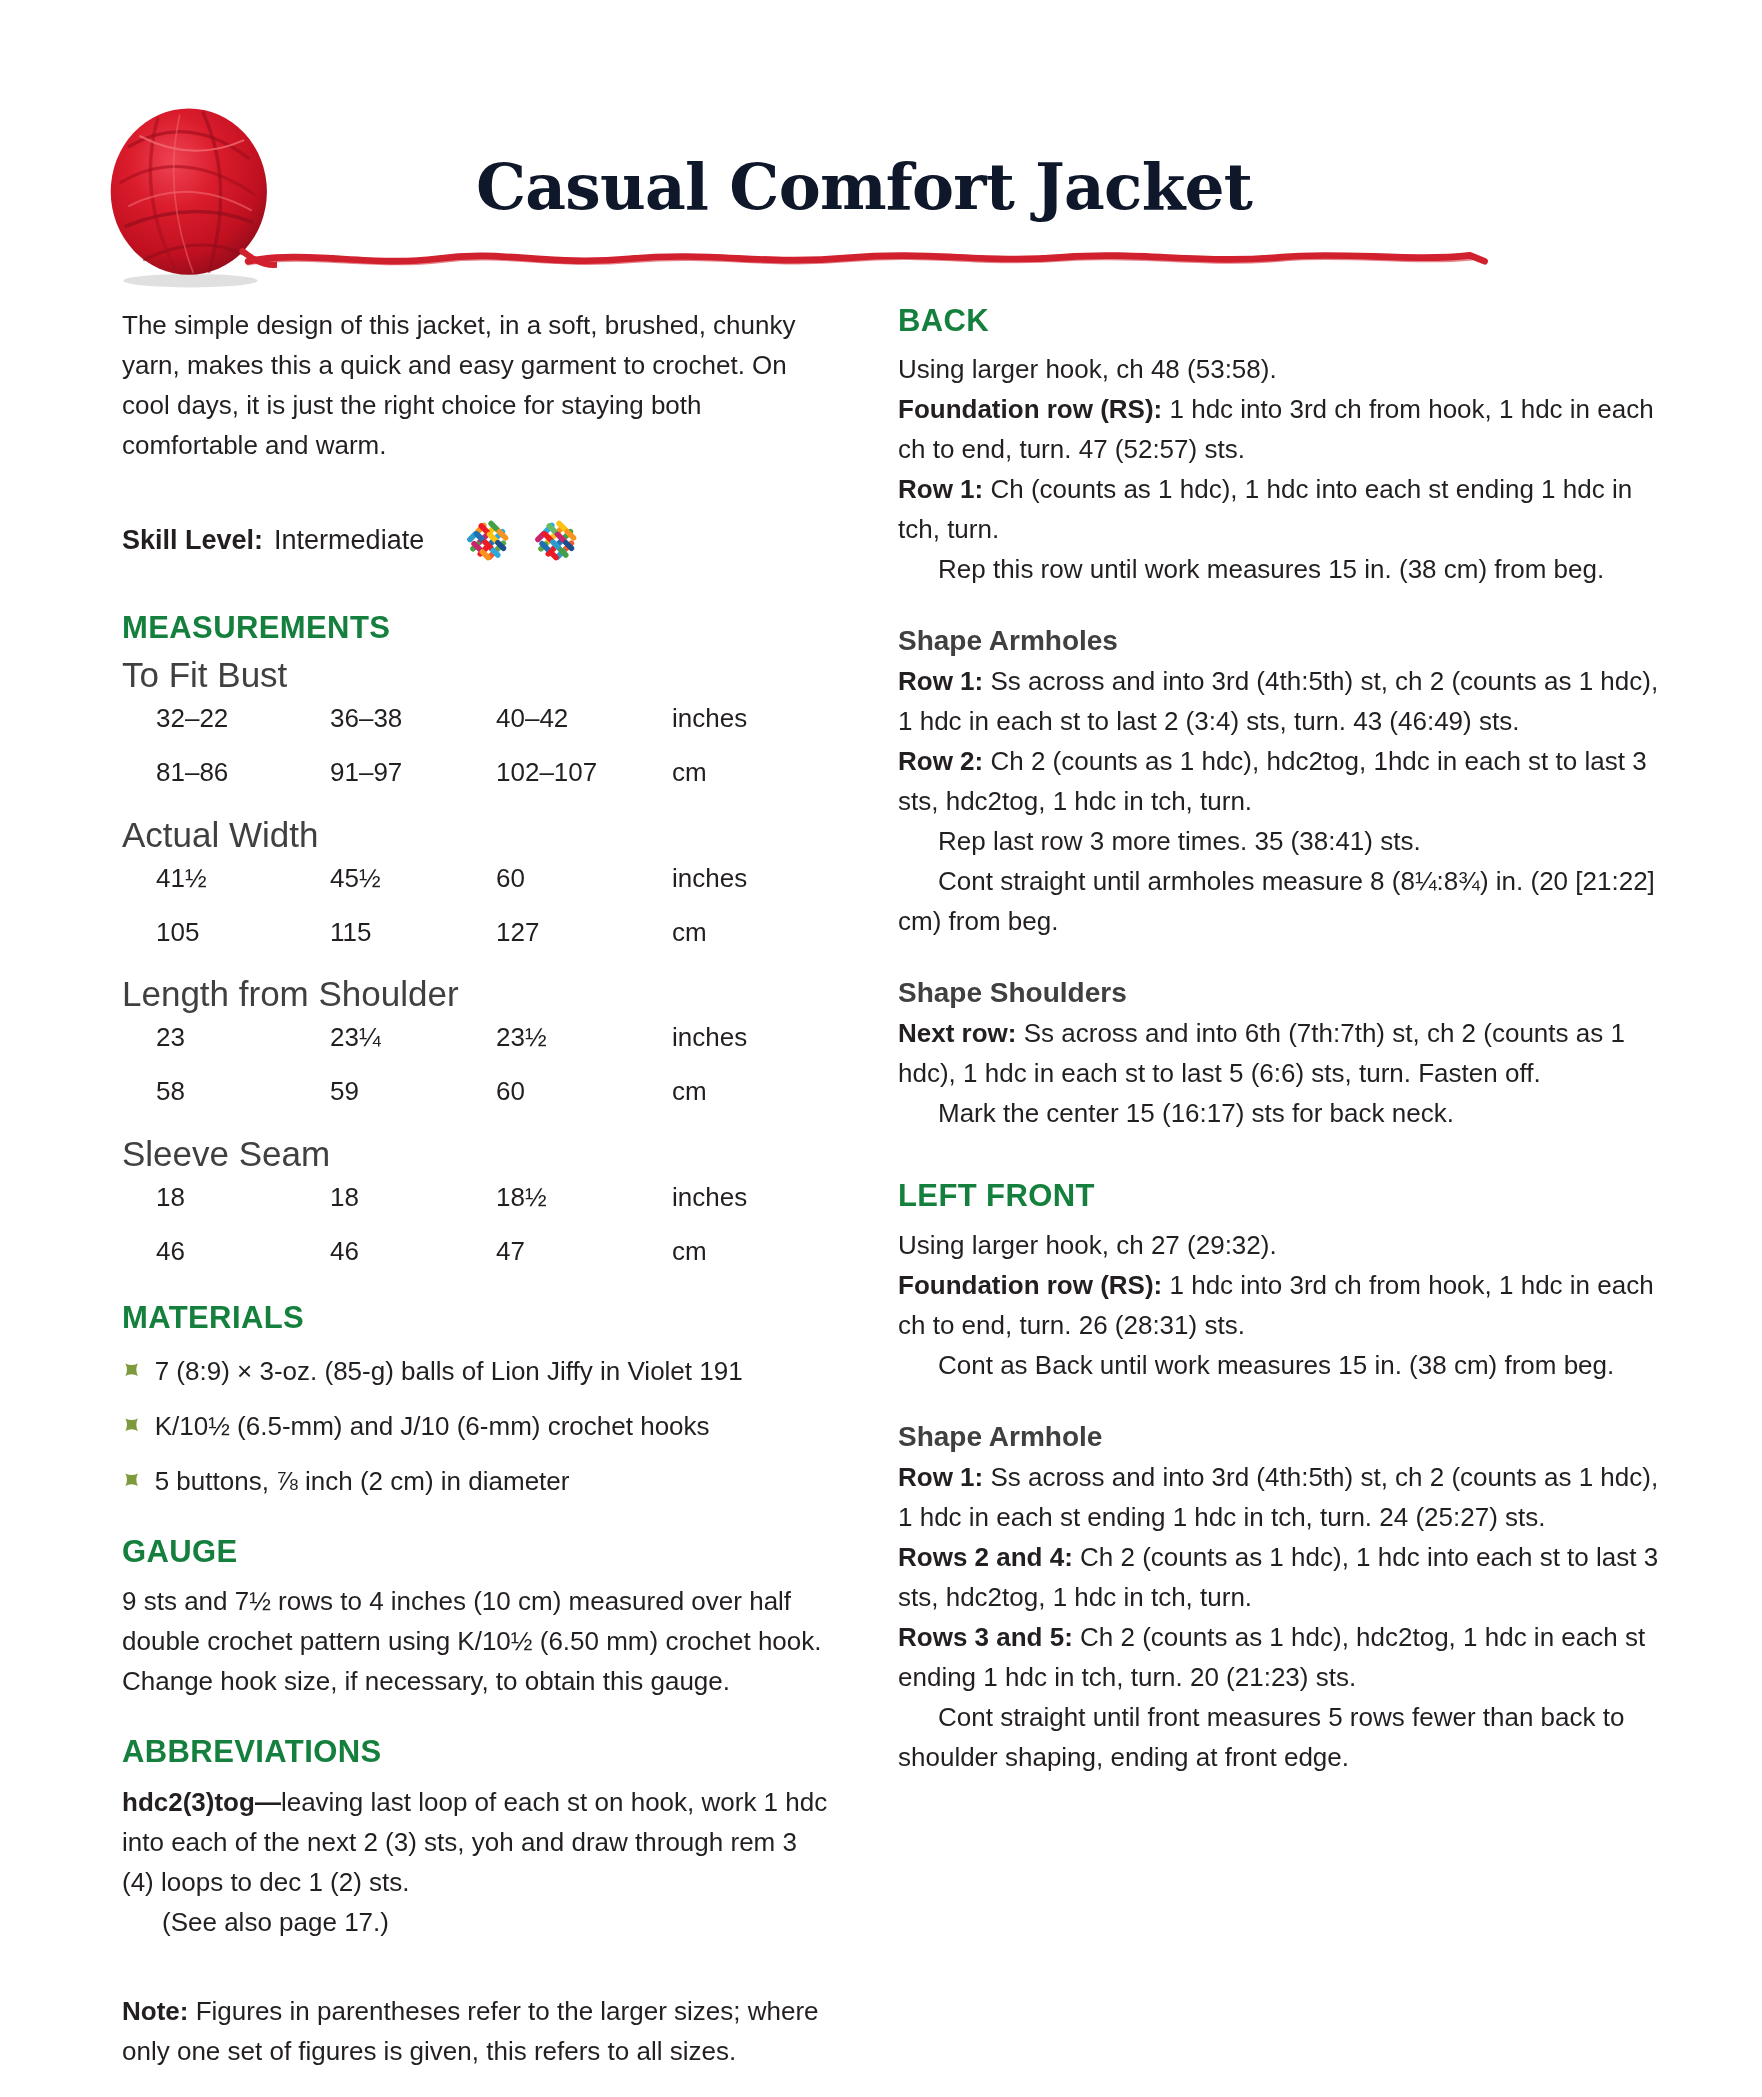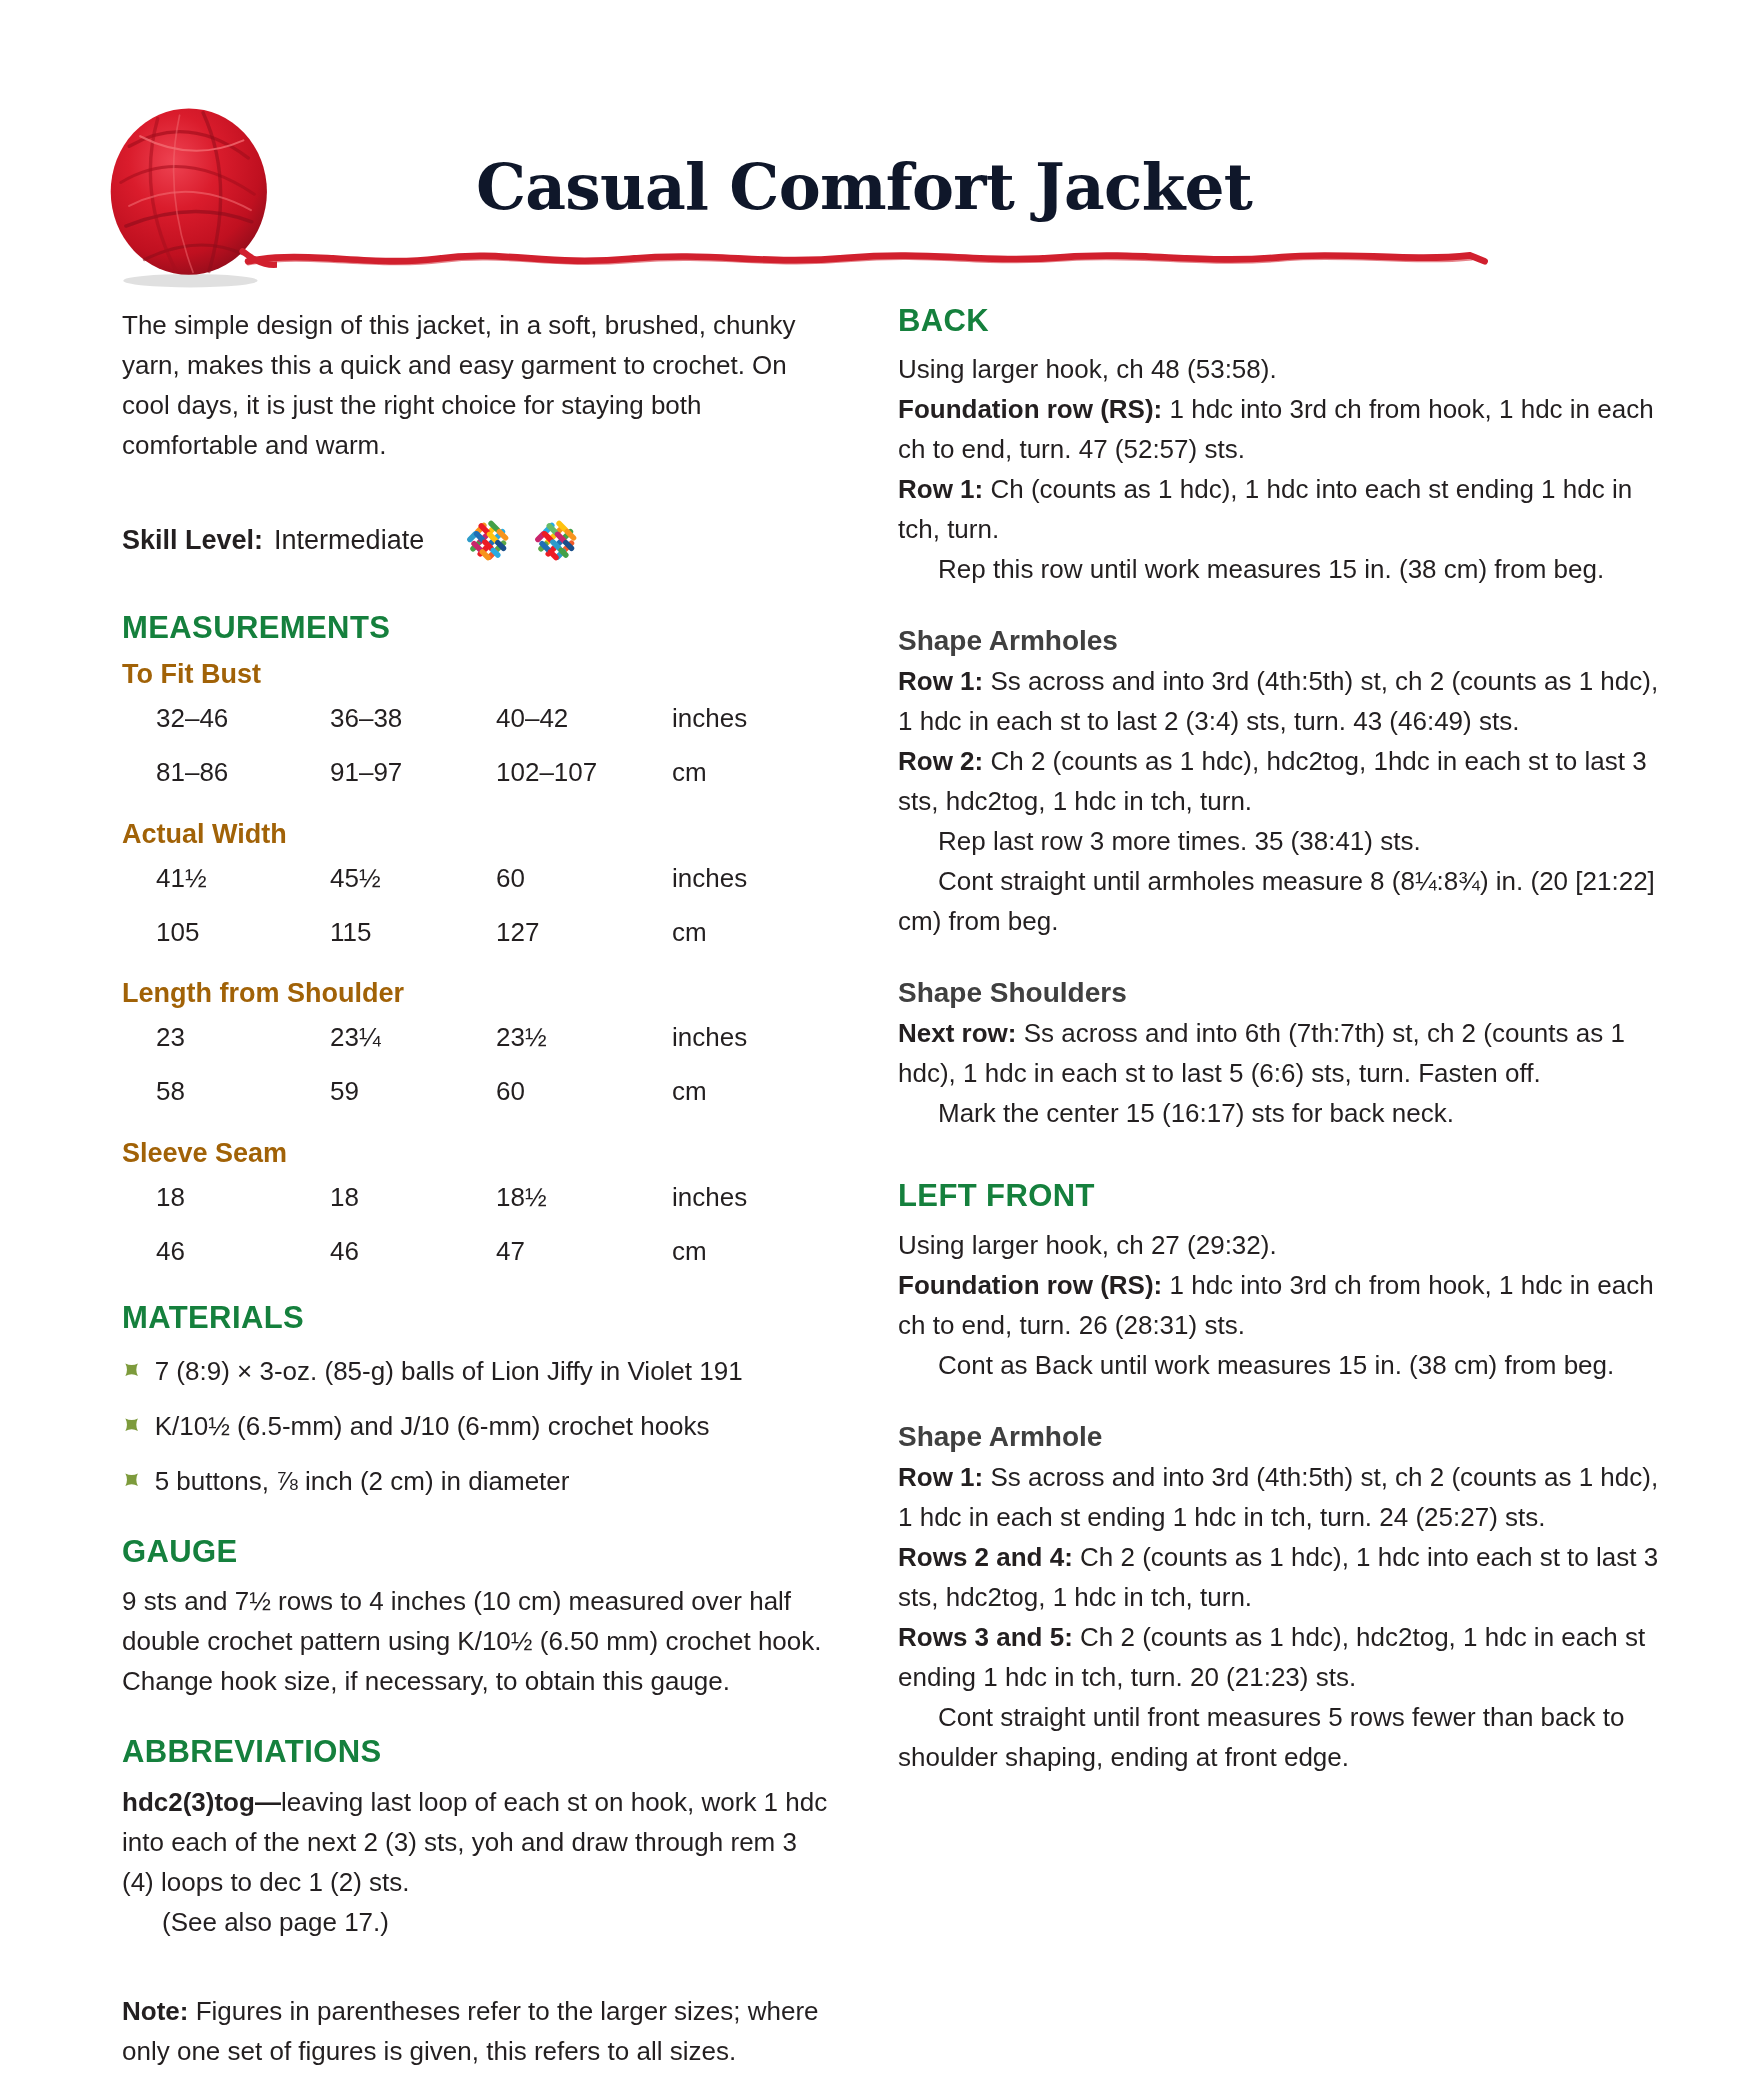--- a/index.html
+++ b/index.html
@@ -28,21 +28,21 @@
     letter-spacing:0.4px;margin:0;
   }
   .subhead{font-size:28px;line-height:40px;font-weight:700;color:#404040;margin:0;}
   
   .skill-row{margin-top:47px;display:flex;align-items:center;gap:11px;font-size:27px;line-height:1;}
   .skill-row b{font-weight:700;}
   .skein{width:57px;height:57px;flex:0 0 auto;}
   .skein:first-of-type{margin-left:25px;}
   .h-meas{margin:43px 0 15px 0;}
   .mgroup{margin-bottom:18.5px;}
-  .gname{font-size:27px;line-height:33px;font-weight:700;color:#a16207;}
+  .gname{font-size:35px;line-height:33px;font-weight:400;color:#404040;}
   .mrow{
     display:grid;grid-template-columns:174px 166px 176px 1fr;
     margin-left:34px;font-size:26px;line-height:54px;
   }
   .h-mat{margin:24px 0 18.5px 0;}
   .mat-list{list-style:none;margin:0;padding:0;}
   .mat-list li{display:flex;gap:13.4px;margin-bottom:15px;font-size:26px;line-height:40px;}
   .star{width:19.3px;height:19.3px;flex:0 0 auto;margin-top:9.2px;}
   .h-gauge{margin:35px 0 14.3px 0;}
   .h-abbr{margin:35px 0 14.3px 0;}
@@ -150,21 +150,21 @@
         </g>
       </svg>
     </div>
 
     <section>
       <h2 class="h-purple h-meas">MEASUREMENTS</h2>
 
       <div class="mgroup">
         <div class="gname">To Fit Bust</div>
         <div class="mrow">
-          <span>32–46</span>
+          <span>32–22</span>
           <span>36–38</span>
           <span>40–42</span>
           <span>inches</span>
         </div>
         <div class="mrow">
           <span>81–86</span>
           <span>91–97</span>
           <span>102–107</span>
           <span>cm</span>
         </div>

